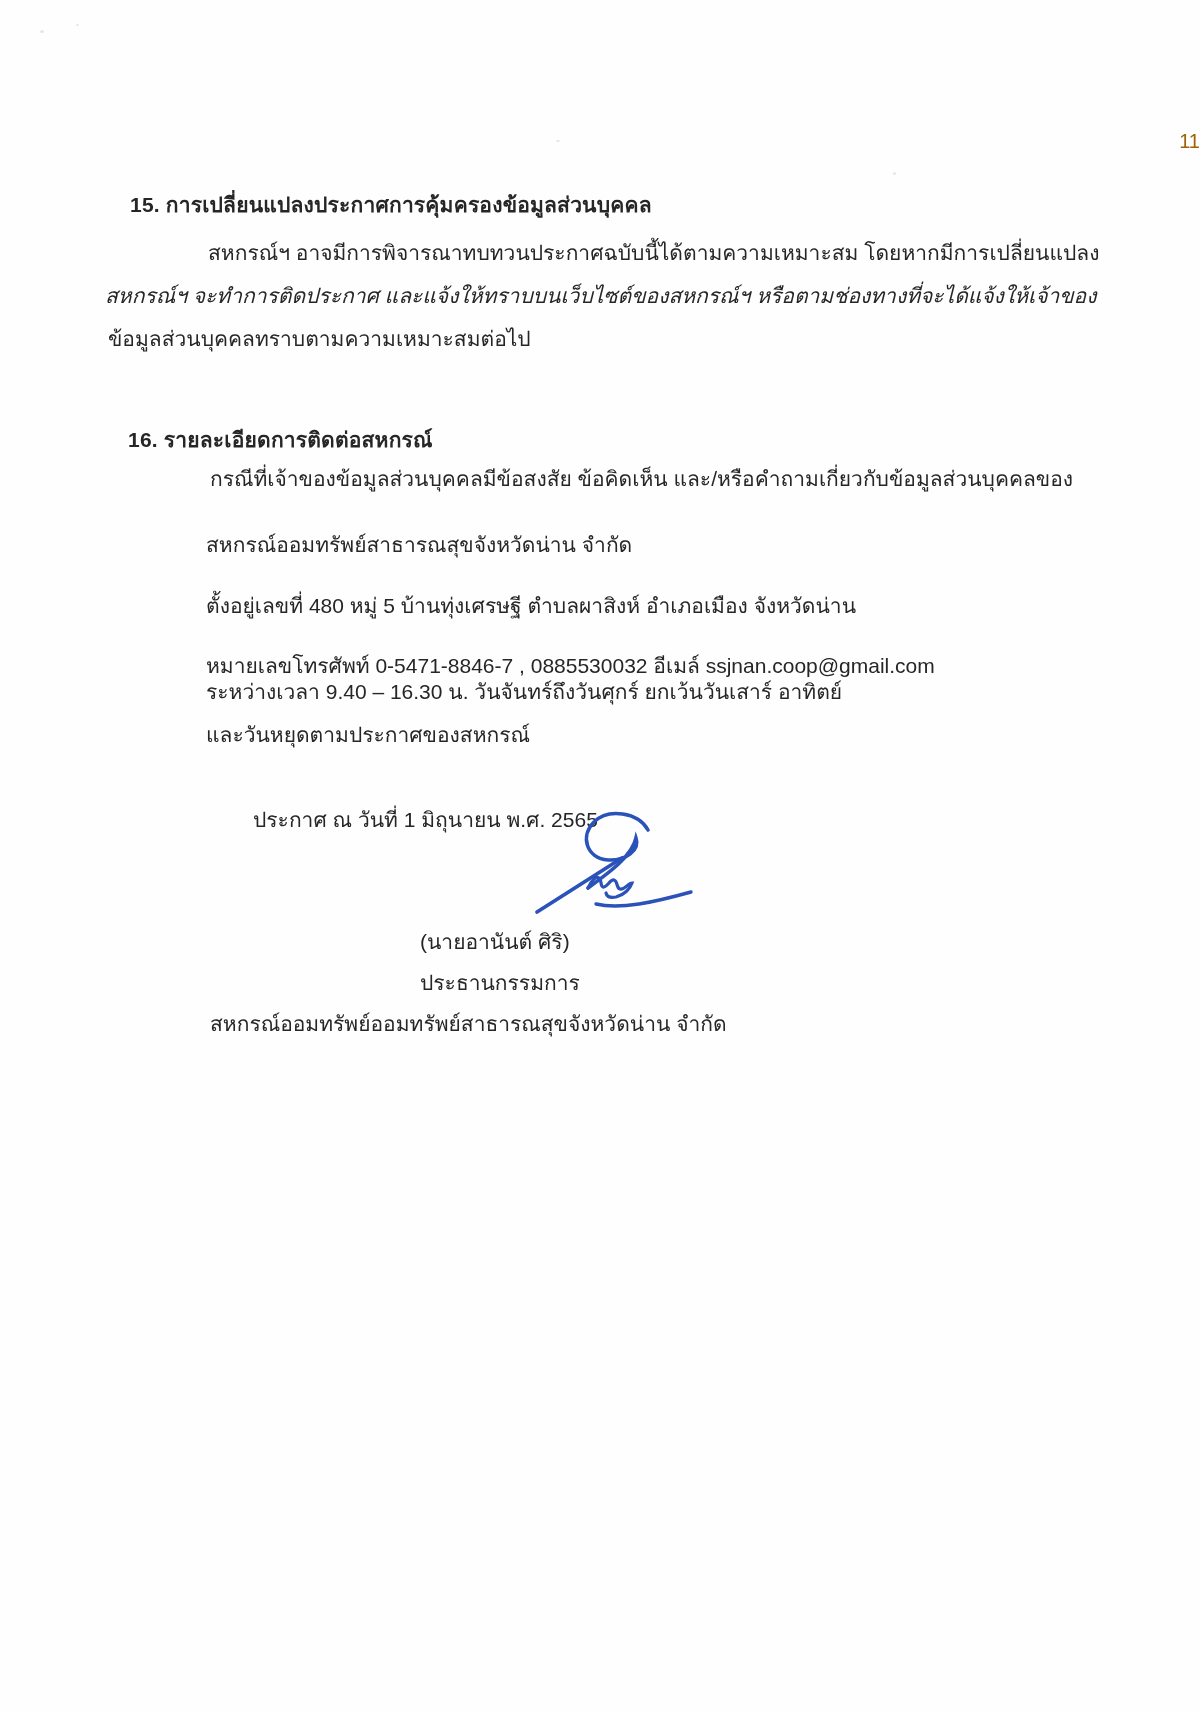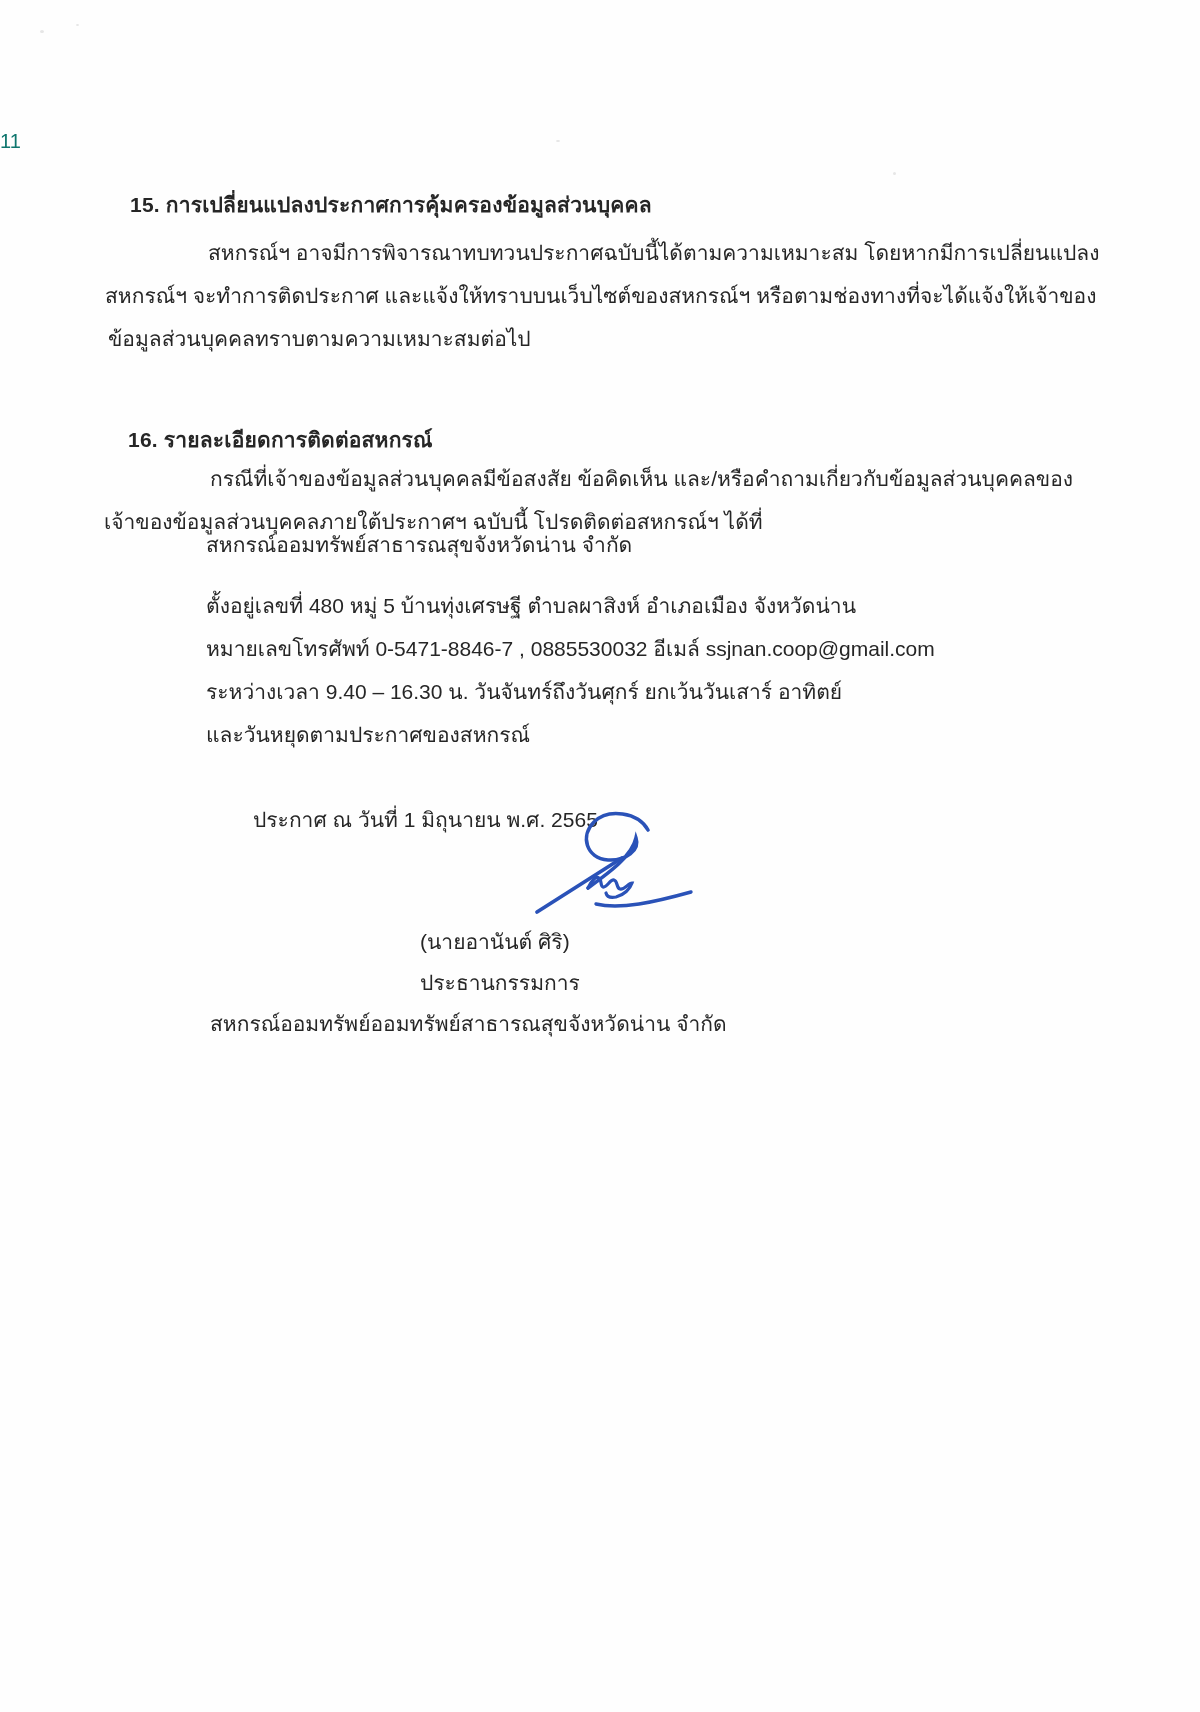--- a/index.html
+++ b/index.html
@@ -28,23 +28,23 @@
     letter-spacing: 0.2px;
   }
   .centered {
     text-align: left;
   }
   .page-number {
     position: absolute;
     top: 128px;
     left: 0;
     width: 1200px;
-    text-align: left;
+    text-align: right;
     font-size: 20px;
-    color: #0f766e;
+    color: #a16207;
   }
   .sig-wrap {
     position: absolute;
     left: 470px;
     top: 800px;
     width: 230px;
     height: 125px;
   }
   .speck {
     position: absolute;
@@ -60,30 +60,29 @@
 
   <div class="speck" style="left:40px; top:30px; width:4px; height:3px;"></div>
   <div class="speck" style="left:76px; top:24px; width:3px; height:2px;"></div>
   <div class="speck" style="left:556px; top:140px; width:4px; height:2px;"></div>
   <div class="speck" style="left:893px; top:172px; width:3px; height:3px;"></div>
 
   <div class="page-number">11</div>
 
   <div class="line heading" style="left:130px; top:191px;">15. การเปลี่ยนแปลงประกาศการคุ้มครองข้อมูลส่วนบุคคล</div>
   <div class="line" style="left:208px; top:239px;">สหกรณ์ฯ อาจมีการพิจารณาทบทวนประกาศฉบับนี้ได้ตามความเหมาะสม โดยหากมีการเปลี่ยนแปลง</div>
-  <div class="line" style="left:105px; top:282px;">สหกรณ์ฯ จะทำการติดประกาศ และแจ้งให้ทราบบนเว็บไซต์ของสหกรณ์ฯ หรือตามช่องทางที่จะได้แจ้งให้เจ้าของ</div>
+  <div class="line" style="left:105px; top:282px;font-style:italic;">สหกรณ์ฯ จะทำการติดประกาศ และแจ้งให้ทราบบนเว็บไซต์ของสหกรณ์ฯ หรือตามช่องทางที่จะได้แจ้งให้เจ้าของ</div>
   <div class="line" style="left:108px; top:325px;">ข้อมูลส่วนบุคคลทราบตามความเหมาะสมต่อไป</div>
 
   <div class="line heading" style="left:128px; top:426px;">16.  รายละเอียดการติดต่อสหกรณ์</div>
   <div class="line" style="left:210px; top:465px;">กรณีที่เจ้าของข้อมูลส่วนบุคคลมีข้อสงสัย ข้อคิดเห็น และ/หรือคำถามเกี่ยวกับข้อมูลส่วนบุคคลของ</div>
-  <div class="line" style="left:104px; top:508px;">เจ้าของข้อมูลส่วนบุคคลภายใต้ประกาศฯ ฉบับนี้ โปรดติดต่อสหกรณ์ฯ ได้ที่</div>
 
   <div class="line" style="left:206px; top:531px;">สหกรณ์ออมทรัพย์สาธารณสุขจังหวัดน่าน จำกัด</div>
   <div class="line" style="left:206px; top:592px;">ตั้งอยู่เลขที่ 480 หมู่ 5 บ้านทุ่งเศรษฐี ตำบลผาสิงห์ อำเภอเมือง จังหวัดน่าน</div>
-  <div class="line" style="left:206px; top:635px;">หมายเลขโทรศัพท์ 0-5471-8846-7 , 0885530032  อีเมล์  ssjnan.coop@gmail.com</div>
+  <div class="line" style="left:206px; top:652px;">หมายเลขโทรศัพท์ 0-5471-8846-7 , 0885530032  อีเมล์  ssjnan.coop@gmail.com</div>
   <div class="line" style="left:206px; top:678px;">ระหว่างเวลา 9.40 – 16.30 น. วันจันทร์ถึงวันศุกร์  ยกเว้นวันเสาร์ อาทิตย์</div>
   <div class="line" style="left:206px; top:721px;">และวันหยุดตามประกาศของสหกรณ์</div>
 
   <div class="line" style="left:253px; top:806px;">ประกาศ ณ วันที่ 1 มิถุนายน  พ.ศ. 2565</div>
 
   <div class="sig-wrap">
     <svg width="230" height="125" viewBox="0 0 230 125" fill="none" xmlns="http://www.w3.org/2000/svg">
       <path d="M178,30 C168,12 138,8 124,22 C110,36 116,58 138,60 C156,61 170,50 166,38 C162,56 140,72 118,88" stroke-width="3.6" stroke-linecap="round" fill="none" stroke="#2a52b8"></path>
       <path d="M118,88 c4,-8 8,-12 11,-10 c3,2 1,8 4,9 c4,1 7,-8 11,-7 c4,1 2,8 6,9 c5,1 8,-6 12,-6 c-2,6 -8,12 -16,14 c-5,1 -9,0 -10,-4" stroke-width="3.2" stroke-linecap="round" fill="none" stroke="#2a52b8"></path>
       <path d="M67,112 L152,58" stroke-width="3.8" stroke-linecap="round" fill="none" stroke="#2a52b8"></path>

